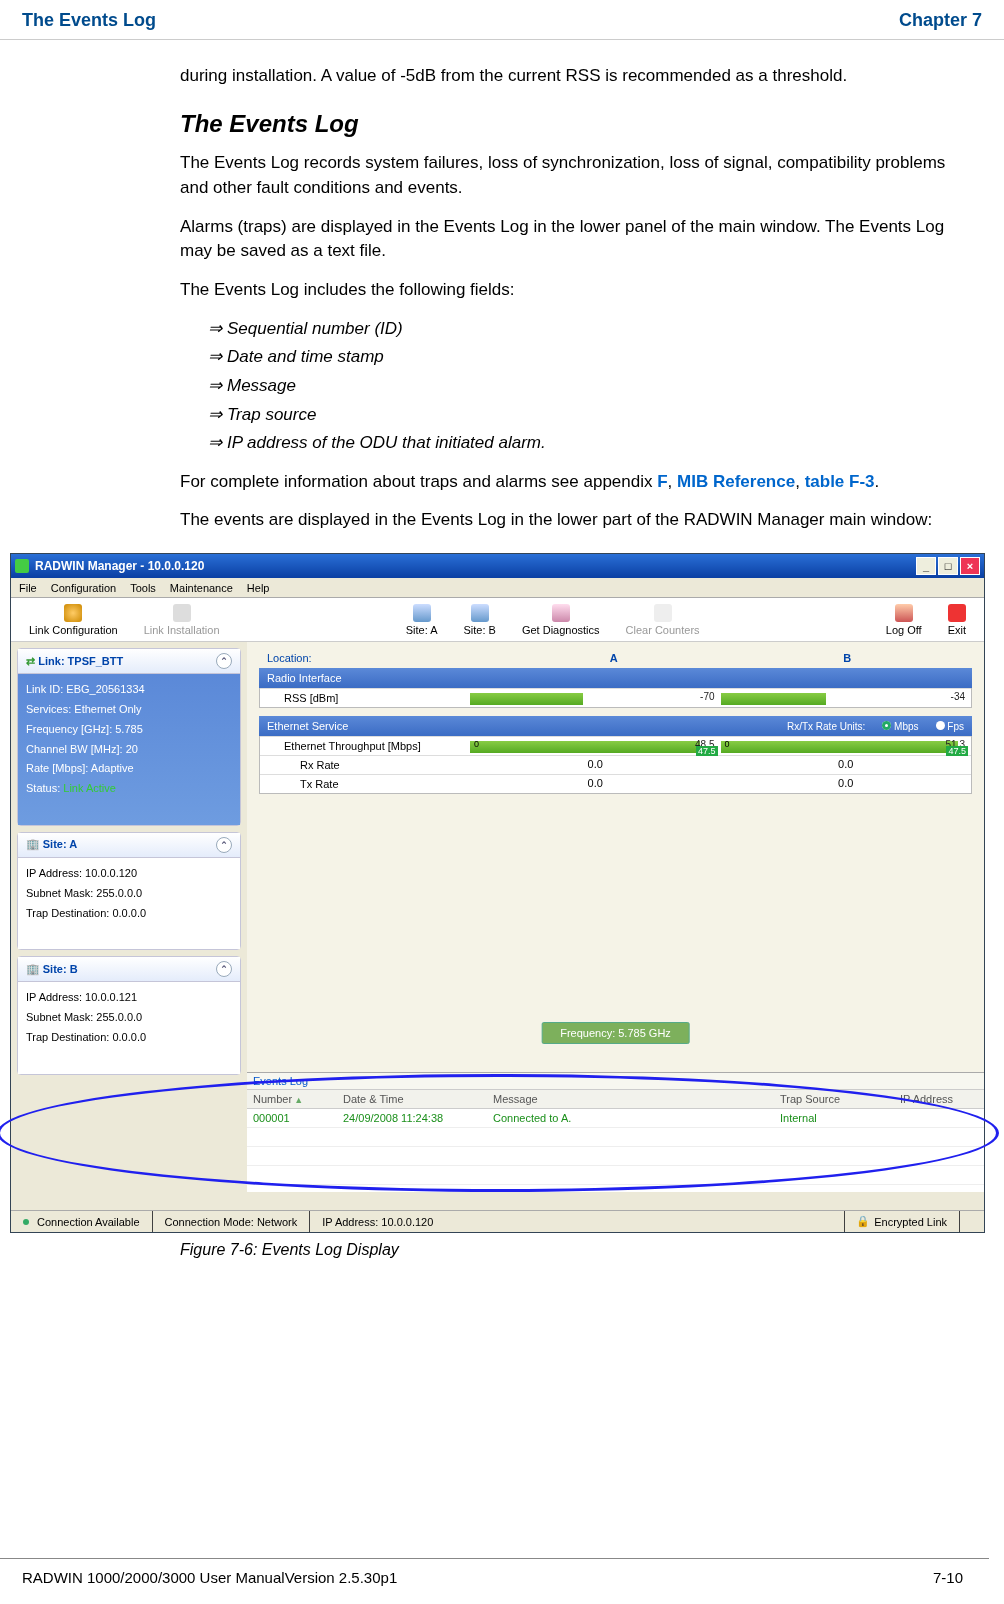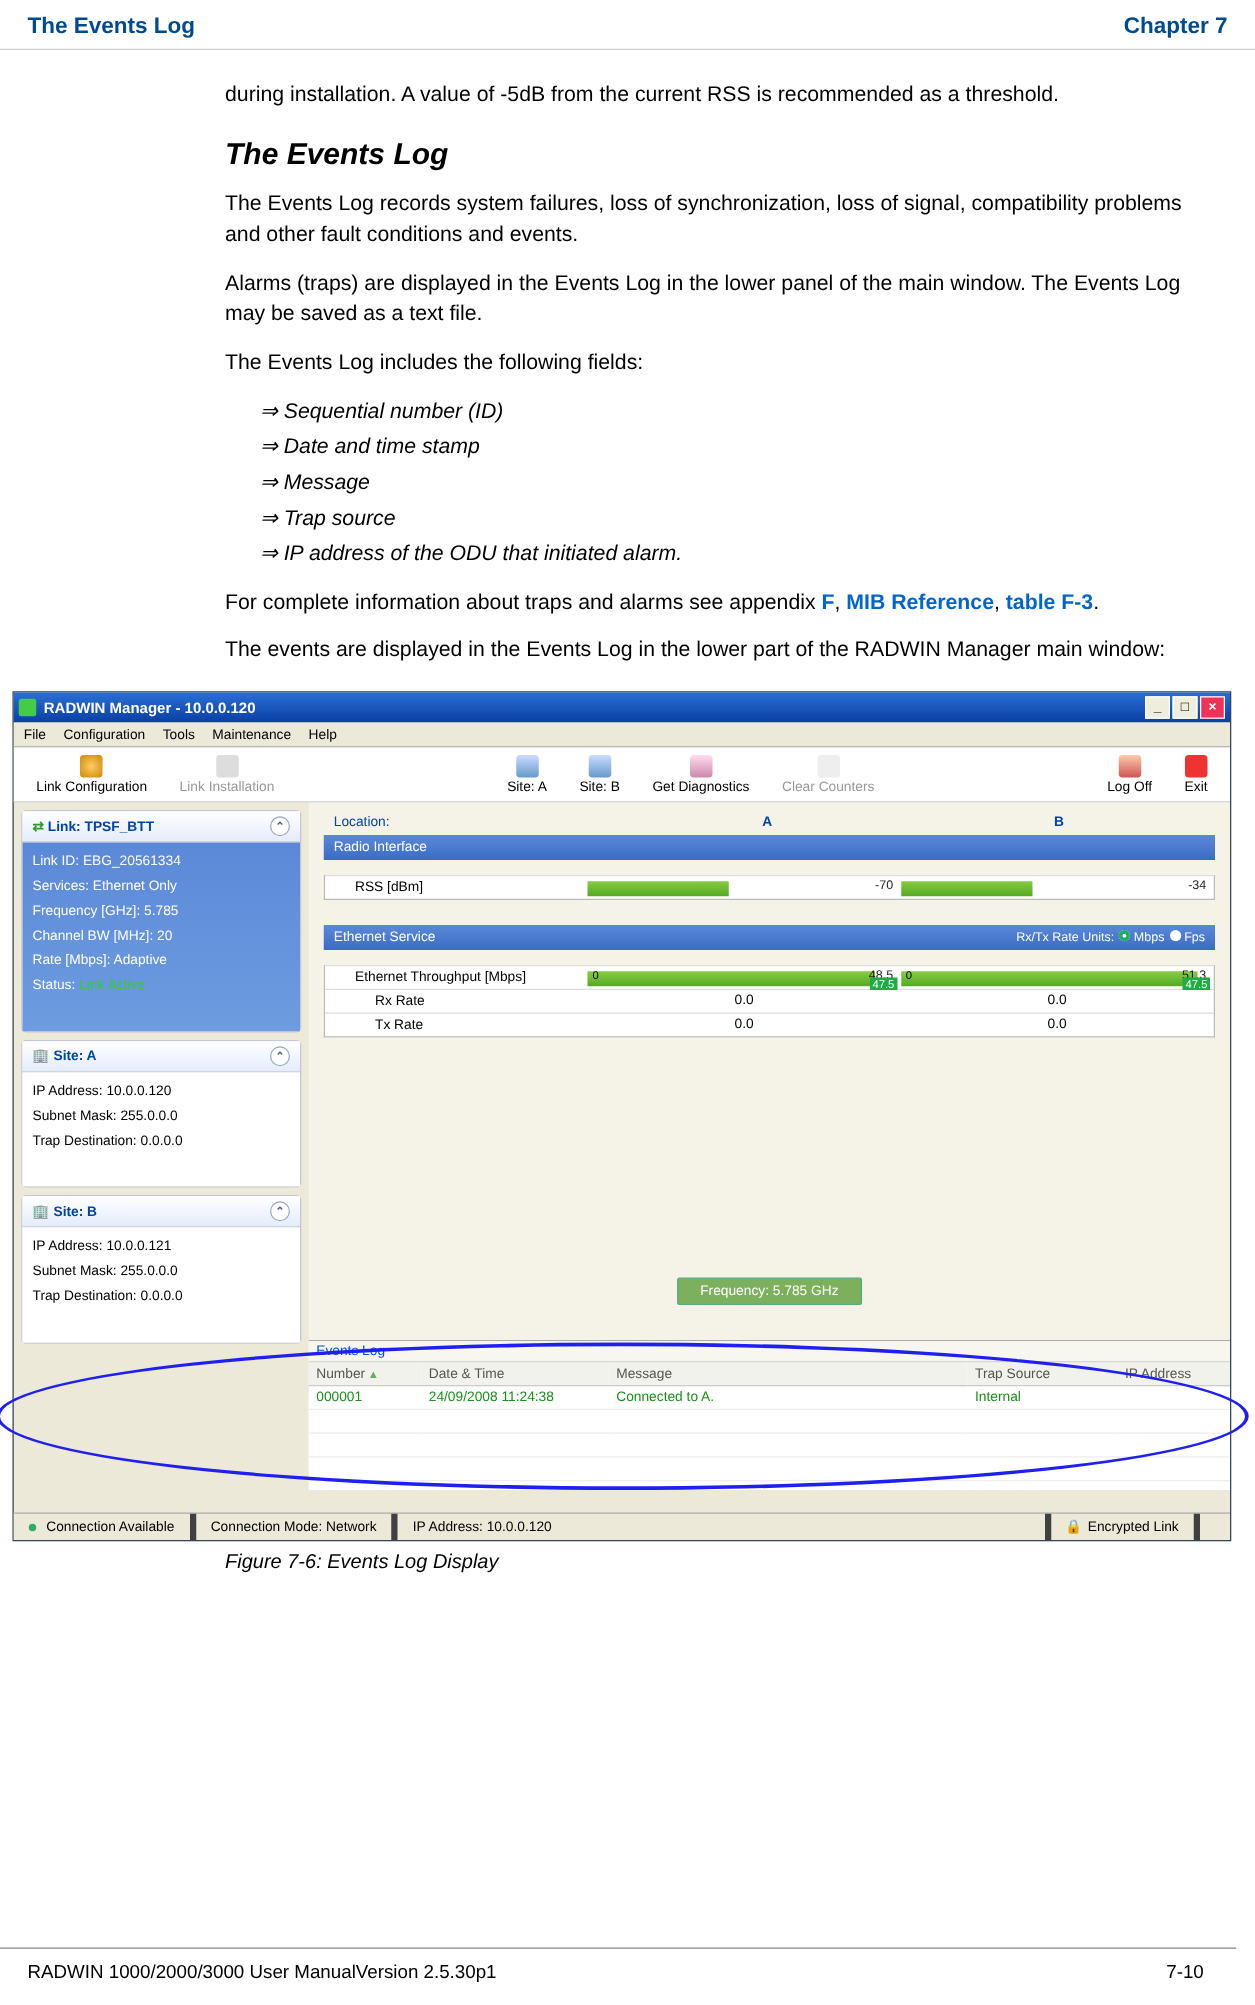--- a/index.html
+++ b/index.html
@@ -106,39 +106,39 @@
   .panel-header { display:flex; justify-content:space-between; align-items:center; padding:4px 8px; background:linear-gradient(#fff,#e4ecfb); border-bottom:1px solid #c5c5d8; color:#0044aa; font-weight:bold; font-size:11px;}
   .collapse-btn { width:16px;height:16px;border:1px solid #9ab;border-radius:50%;background:#fff;display:flex;align-items:center;justify-content:center;font-size:9px;color:#557;}
   .panel-body { padding: 6px 8px 26px 8px; background:linear-gradient(#5b89d8,#6e9ce0); color:#fff; font-size:11px; line-height:1.8;}
   .panel-body.white { background:#fff; color:#000; }
   .panel-body .status-active { color:#3c3; }
   .work-area { flex:1; position:relative; background:#f5f3e7; }
   .location-row { display:flex; padding:10px 20px 4px 20px; font-size:11px; color:#0044aa;}
   .location-row .lbl { width:230px;}
   .location-row .col { flex:1; text-align:center; font-weight:bold;}
   .section-bar { margin:0 12px; height:20px; background:linear-gradient(#5b89d8,#3b6cc4); color:#fff; padding:3px 8px; font-size:11px; display:flex; justify-content:space-between; align-items:center;}
-  .section-bar .rate-units { font-size:10px; display:flex; gap:4px; align-items:center;}
+  .section-bar .rate-units { font-size:10px; display:flex; gap:17px; align-items:center;}
   .radio-dot { width:9px;height:9px;border-radius:50%;background:#fff;display:inline-block;}
-  .data-table { margin:12px 12px; border:1px solid #bbb; border-top:none; background:#fff;}
+  .data-table { margin:0 12px; border:1px solid #bbb; border-top:none; background:#fff;}
   .data-row { display:flex; border-top:1px solid #ddd;}
   .data-row .lbl { width:210px; padding:3px 6px 3px 24px; font-size:11px;}
   .data-row .lbl.sub { padding-left:40px;}
   .data-row .cell { flex:1; padding:2px 4px; position:relative; font-size:11px;}
   .bar-green { height:12px; background:linear-gradient(#8c4,#5a2); position:absolute; top:4px; }
   .bar-txt { position:absolute; right:6px; top:2px; font-size:10px; color:#222;}
   .bar-mini { position:absolute; font-size:9px; right:3px; bottom:-1px; background:#2a4; color:#fff; padding:0 2px;}
   .freq-badge { position:absolute; left:50%; top:380px; transform:translateX(-50%); background:#7db05c; color:#fff; padding:4px 18px; border:1px solid #5a8; border-radius:2px; font-size:11px;}
   .events-log-section { position:absolute; bottom:0; left:0; right:0; height:120px; border-top:1px solid #aaa; background:#fff;}
   .events-log-title { color:#0055cc; font-size:11px; padding:2px 6px; border-bottom:1px solid #ccc; background:#f7f7f0;}
   .log-table { width:100%; border-collapse:collapse; font-size:11px;}
   .log-table th { text-align:left; padding:3px 6px; border-bottom:1px solid #ccc; color:#555; font-weight:normal; background:#f2f2ec;}
   .log-table td { padding:3px 6px; border-bottom:1px solid #eee;}
   .log-table td.green { color:#1a8f1a; }
   .statusbar { position:absolute; bottom:0; left:0; right:0; height:22px; background:#ece9d8; border-top:1px solid #aaa; display:flex; align-items:center; font-size:11px;}
-  .statusbar .cell-sb { padding:0 12px; border-right:5px solid #404040; height:100%; display:flex; align-items:center; gap:4px;}
+  .statusbar .cell-sb { padding:0 12px; border-right:1px solid #404040; height:100%; display:flex; align-items:center; gap:4px;}
   .statusbar .cell-sb:last-child { border-right:none;}
   .statusbar .flex-fill { flex:1;}
   .callout-ellipse {
     position:absolute;
     border:3px solid #2020ee;
     border-radius:50%;
     pointer-events:none;
   }
   .ico-dot { width:6px;height:6px;border-radius:50%;background:#3a6; display:inline-block; margin-right:4px;}
   .sort-arrow { color:#6a6; font-size:9px; margin-left:2px;}

